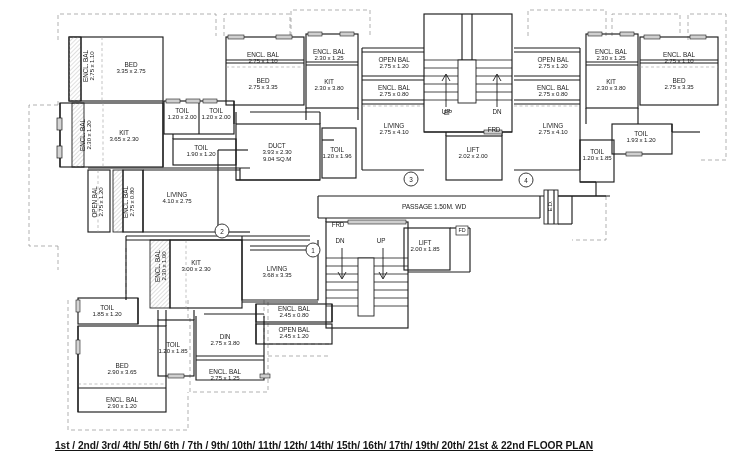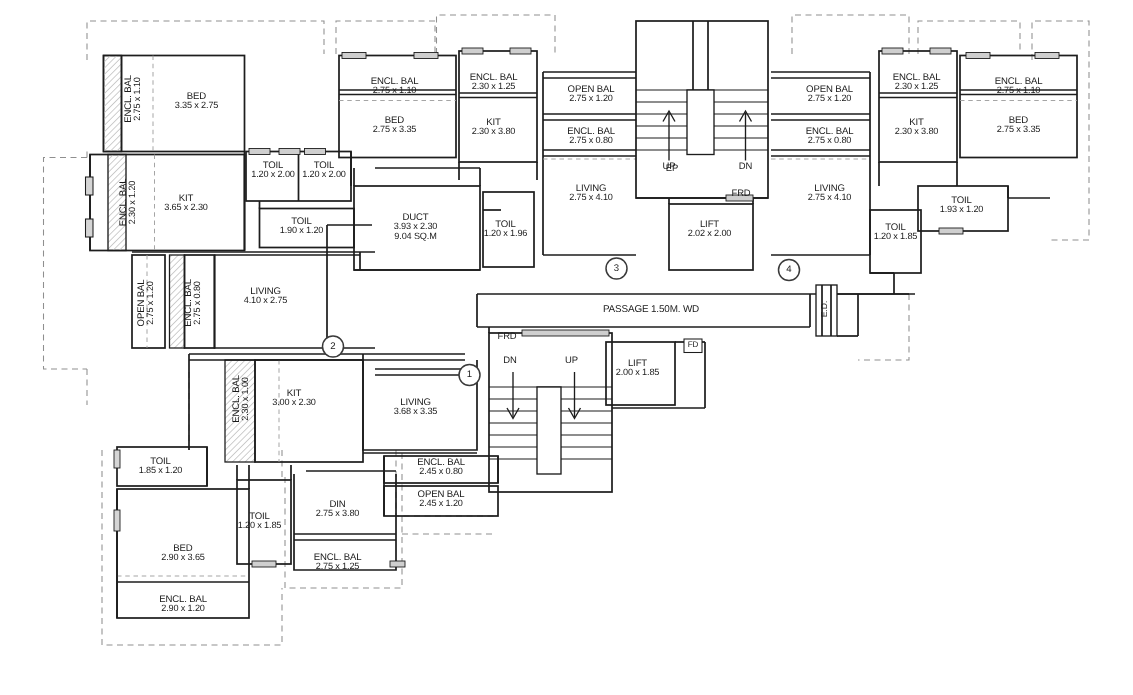--- a/index.html
+++ b/index.html
@@ -491,13 +491,14 @@
       <div class="lbl one mark horiz" style="left: 462px; top: 231px; font-size: 5.4px;">FD</div>
       <div class="lbl one mark vert" style="left: 551px; top: 206px; font-size: 5.8px;">E.D.</div>
     </div>
   <div id="bubbles">
       <div class="bubble" style="left: 313px; top: 250px;">1</div>
       <div class="bubble" style="left: 222px; top: 231px;">2</div>
       <div class="bubble" style="left: 411px; top: 179px;">3</div>
       <div class="bubble" style="left: 526px; top: 180px;">4</div>
     </div>
 
+  <div id="caption">1st / 2nd/ 3rd/ 4th/ 5th/ 6th / 7th / 9th/ 10th/ 11th/ 12th/ 14th/ 15th/ 16th/ 17th/ 19th/ 20th/ 21st  &amp; 22nd  FLOOR  PLAN</div>
 </div>
 
 </body></html>

